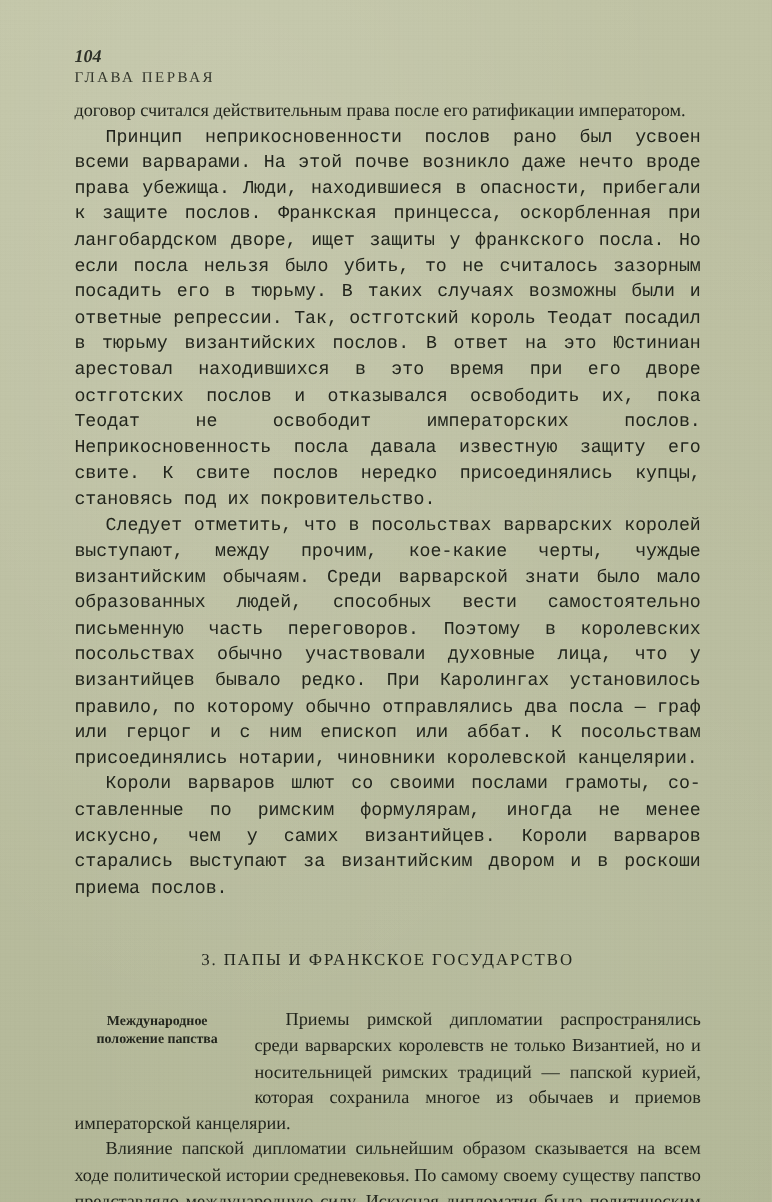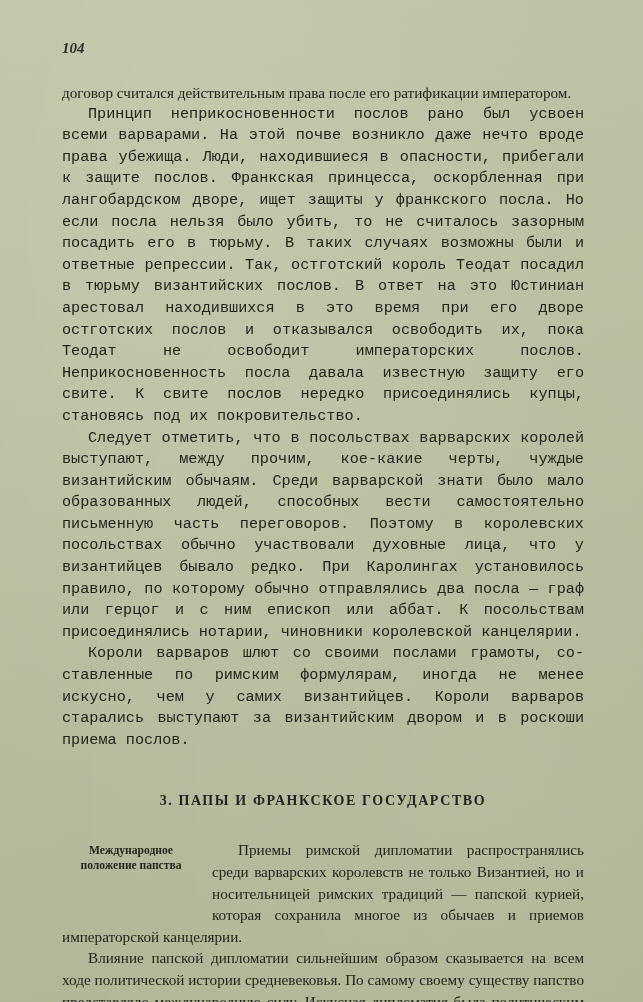--- a/index.html
+++ b/index.html
@@ -73,21 +73,21 @@
     hyphens: manual;
   }
   p.indent {
     text-indent: 26px;
   }
   .section-title {
     margin-top: 42px;
     margin-bottom: 30px;
     text-align: center;
     font-size: 14px;
-    font-weight: 700;
+    font-weight: 400;
     letter-spacing: 1.6px;
     color: #23261e;
     text-transform: uppercase;
   }
   .sidenote-block {
     position: relative;
     min-height: 86px;
     margin-top: 13px;
   }
   .sidenote {
@@ -121,20 +121,21 @@
 </head>
 <body>
 
 <div class="page">
   <div class="grain"></div>
 
   <div class="content">
 
     <div class="runhead">
       <div class="folio">104</div>
+      <div class="runhead-title">ГЛАВА ПЕРВАЯ</div>
     </div>
 
     <div class="pstack">
       <p>договор считался действительным права после его ратифика­ции императором.</p>
       <p class="indent">Принцип неприкосновенности послов рано был усвоен всеми варварами. На этой почве возникло даже нечто вроде права убежища. Люди, находившиеся в опасности, прибегали к защите послов. Франкская принцесса, оскорбленная при ланго­бардском дворе, ищет защиты у франкского посла. Но если по­сла нельзя было убить, то не считалось зазорным посадить его в тюрьму. В таких случаях возможны были и ответные репрессии. Так, остготский король Теодат посадил в тюрьму византийских послов. В ответ на это Юстиниан арестовал на­ходившихся в это время при его дворе остготских послов и отказывался освободить их, пока Теодат не освободит импера­торских послов. Неприкосновенность посла давала известную защиту его свите. К свите послов нередко присоединялись купцы, становясь под их покровительство.</p>
       <p class="indent">Следует отметить, что в посольствах варварских королей выступают, между прочим, кое-какие черты, чуждые византий­ским обычаям. Среди варварской знати было мало образованных людей, способных вести самостоятельно письменную часть пере­говоров. Поэтому в королевских посольствах обычно участво­вали духовные лица, что у византийцев бывало редко. При Каролингах установилось правило, по которому обычно отправ­лялись два посла — граф или герцог и с ним епископ или аббат. К посольствам присоединялись нотарии, чиновники королевской канцелярии.</p>
       <p class="indent">Короли варваров шлют со своими послами грамоты, со­ставленные по римским формулярам, иногда не менее искусно, чем у самих византийцев. Короли варваров старались выступают за византийским двором и в роскоши приема послов.</p>
     </div>
 
     <div class="section-title">3. ПАПЫ И ФРАНКСКОЕ ГОСУДАРСТВО</div>

